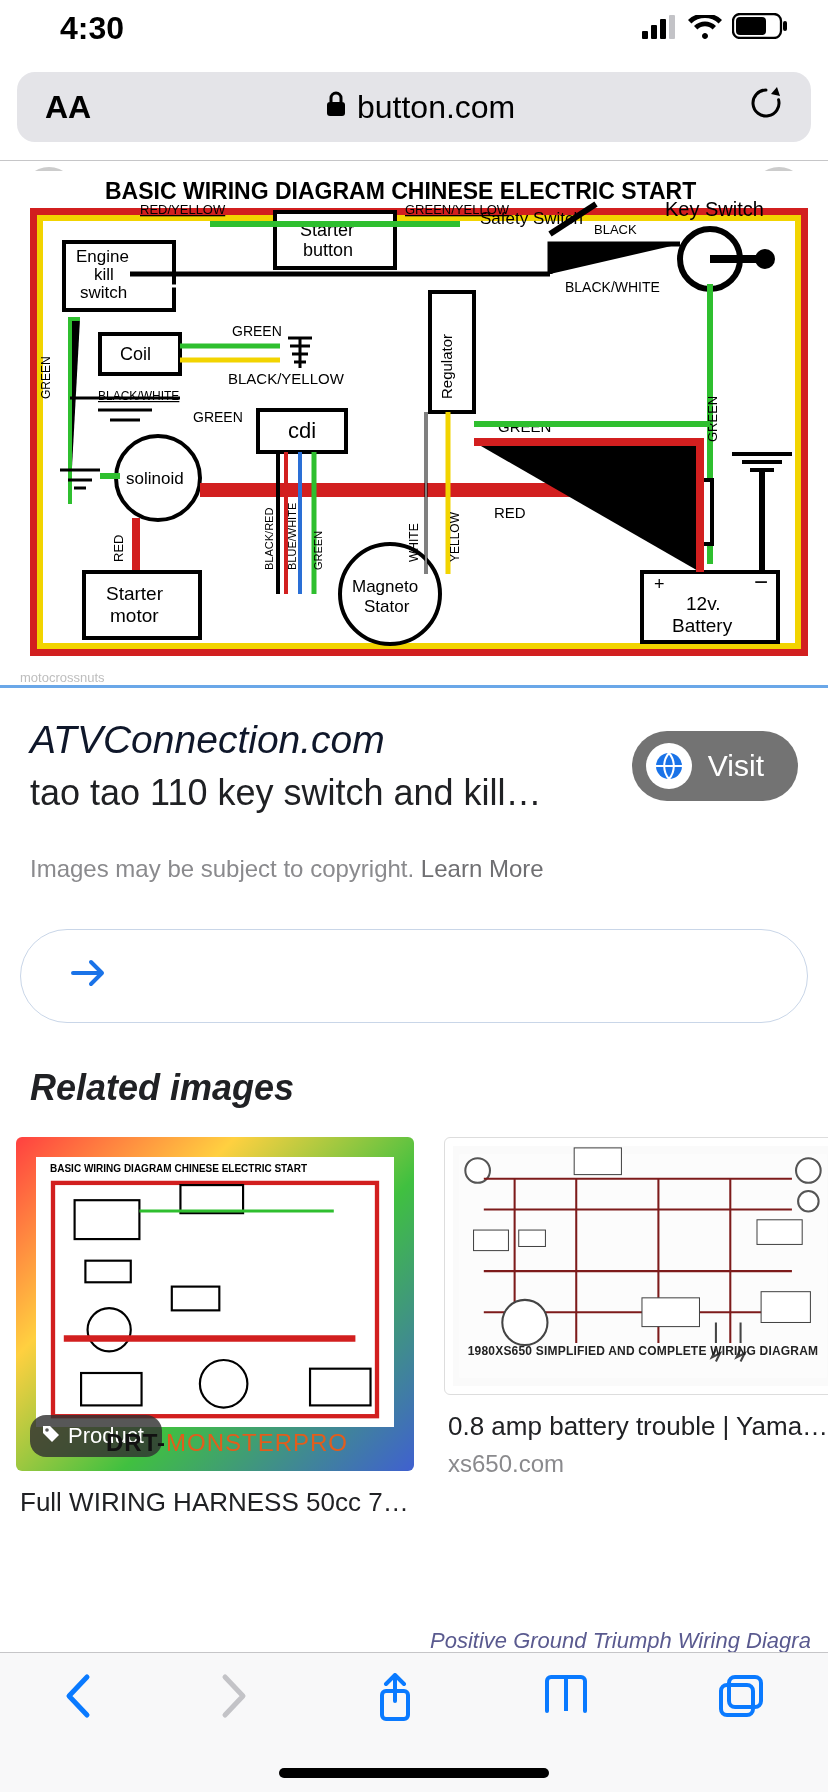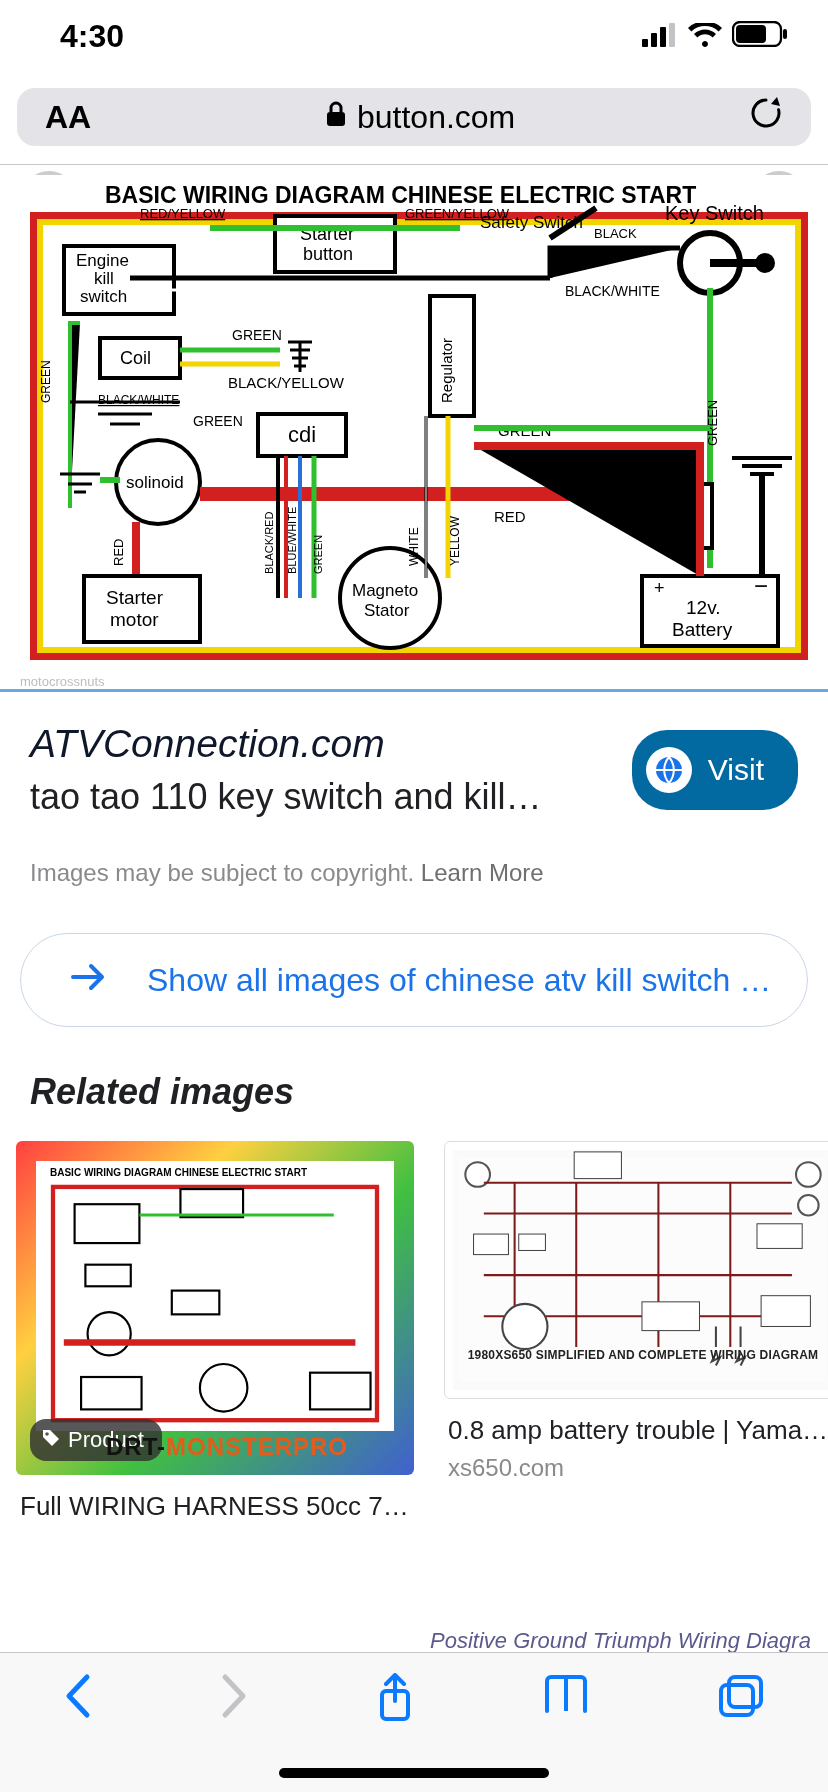--- a/index.html
+++ b/index.html
@@ -1,54 +1,54 @@
 <!DOCTYPE html>
 <html><head>
 <meta charset="utf-8">
 <style>
   * { margin: 0; padding: 0; box-sizing: border-box; -webkit-font-smoothing: antialiased; }
   html, body { width: 828px; height: 1792px; font-family: -apple-system, "Helvetica Neue", Arial, sans-serif; background:#fff; color:#000; overflow:hidden; }
   
-  .status-bar { height: 88px; display:flex; align-items:center; justify-content:space-between; padding:0 40px 16px 60px; font-size:32px; font-weight:600; }
+  .status-bar { height: 72px; display:flex; align-items:center; justify-content:space-between; padding:0 40px 16px 60px; font-size:32px; font-weight:600; }
   .status-right { display:flex; align-items:center; gap:10px; }
   
-  .addr-bar { margin:0 17px; height:58px; background:#e4e4e8; border-radius:18px; display:flex; align-items:center; padding:0 28px; gap:20px; font-size:32px; color:#000; }
+  .addr-bar { margin:0 17px; height:70px; background:#e4e4e8; border-radius:18px; display:flex; align-items:center; padding:0 28px; gap:20px; font-size:32px; color:#000; }
   .addr-url { flex:1; display:flex; align-items:center; justify-content:center; gap:10px; color:#000; }
   .hairline { height:1px; background:#c6c6c8; margin-top:18px; }
   
   .viewer { position:relative; background:#fff; height:524px; }
   .viewer .close, .viewer .share { position:absolute; top:6px; width:54px; height:54px; border-radius:27px; background:#ccc; display:flex; align-items:center; justify-content:center; color:#fff; }
   .viewer .close { left:22px; }
   .viewer .share { right:22px; }
   .diagram-box { position:absolute; left:10px; right:10px; top:10px; bottom:8px; background:#fff; overflow:hidden; }
   .wtm { position:absolute; left:20px; bottom:0; font-size:13px; color:#bdbdbd; }
   .sep { height:3px; background:#6aa7e8; }
   
   .details { padding:30px 30px 0; }
   .src-row { display:flex; align-items:center; gap:20px; }
   .src-text { flex:1; }
   .src-site { font-size:39px; color:#0f172a;font-style:italic; }
   .src-title { font-size:36px; color:#202124; margin-top:10px; white-space:nowrap; overflow:hidden; text-overflow:ellipsis; max-width:520px;}
-  .visit-btn { background:#0369a1; color:#fff; height:80px; border-radius:35px; display:flex; align-items:center; padding:0 34px 0 14px; gap:16px; font-size:30px; }
+  .visit-btn { background:#737373; color:#fff; height:70px; border-radius:35px; display:flex; align-items:center; padding:0 34px 0 14px; gap:16px; font-size:30px; }
   .visit-btn .globe { width:46px; height:46px; border-radius:23px; background:#fff; display:flex; align-items:center; justify-content:center; }
   .copyright { margin-top:41px; font-size:24px; color:#8a8a8d; }
   .copyright .lm { color:#6f6f72; font-weight:500; }
   
   .show-all { margin:46px 20px 0; height:94px; border:1.5px solid #c9d6e8; border-radius:47px; display:flex; align-items:center; padding:0 50px; gap:42px; color:#1a73e8; font-size:32px; white-space:nowrap; overflow:hidden; }
   
   .related-h { margin:44px 30px 28px; font-size:36px; font-weight:700; color:#202124;font-style:italic; }
   .related-grid { display:flex; gap:30px; padding:0 16px; }
   .rel-card { width:50%; display:flex; flex-direction:column; }
   .thumb { height:334px; border-radius:6px; background:#eee; position:relative; overflow:hidden; }
   .thumb-cap { font-size:26px; color:#202124; margin:16px 4px 0; white-space:nowrap; overflow:hidden; text-overflow:ellipsis; }
   .thumb-sub { font-size:24px; color:#8a8a8d; margin:8px 4px 0; }
   .prod-chip { position:absolute; left:14px; bottom:14px; background:rgba(50,50,50,.82); color:#fff; font-size:22px; padding:8px 18px 8px 12px; border-radius:16px; display:flex; align-items:center; gap:8px; }
   .brand { position:absolute; left:90px; bottom:14px; font-size:24px; letter-spacing:1px; }
   .brand .drt { color:#111; font-weight:700;}
-  .brand .mp { color:#e25d1c; font-weight:700; }
+  .brand .mp { color:#e25d1c; font-weight:400; }
   .extra-cap { position:absolute; right:18px; bottom:138px; font-size:22px; color:#5a5a8f; font-style:italic; white-space:nowrap; overflow:hidden; max-width:380px;}
   
   .toolbar { position:absolute; bottom:0; left:0; right:0; height:140px; border-top:1px solid #c6c6c8; background:#f8f8f9; display:flex; align-items:flex-start; justify-content:space-around; padding-top:20px; }
   .home-ind { position:absolute; bottom:14px; left:50%; transform:translateX(-50%); width:270px; height:10px; background:#000; border-radius:5px; }
   
   .t2-body { position:absolute; inset:8px; background:#fafafa; }
   .t2-cap { position:absolute; bottom:28px; left:0; right:0; text-align:center; font-size:12px; color:#222; font-weight:600; letter-spacing:.2px;}
 </style>
 </head>
 <body>
@@ -250,21 +250,20 @@
     <span>Images may be subject to copyright. </span><span class="lm">Learn More</span>
   </div>
 </div>
 
 <div class="show-all">
   <span>
     <svg width="34" height="28" viewBox="0 0 34 28">
         <path d="M2 14h28M20 3l11 11-11 11" fill="none" stroke="#1a73e8" stroke-width="4" stroke-linecap="round" stroke-linejoin="round"></path>
       </svg>
   </span>
-  <span>Show all images of chinese atv kill switch …</span>
 </div>
 
 <div class="related-h">Related images</div>
 <div class="related-grid">
 
   <div class="rel-card">
     <div class="thumb" style="background:linear-gradient(135deg,#ff4040,#ffd040 30%,#40c040 60%,#4060d0); padding:20px;">
       <div style="position:absolute; inset:20px 20px 44px; background:#fff;">
         <div style="position:absolute; top:6px; left:14px; right:14px; font-size:10px; font-weight:800;">BASIC WIRING DIAGRAM CHINESE ELECTRIC START</div>
         

